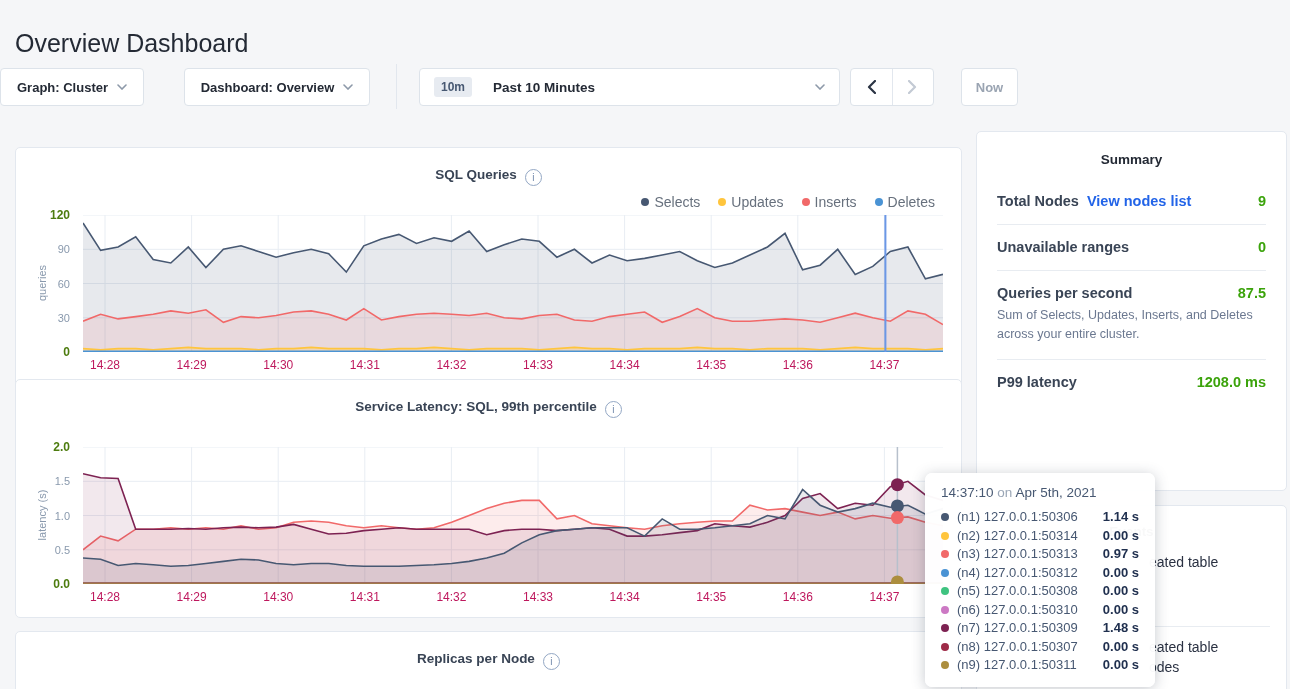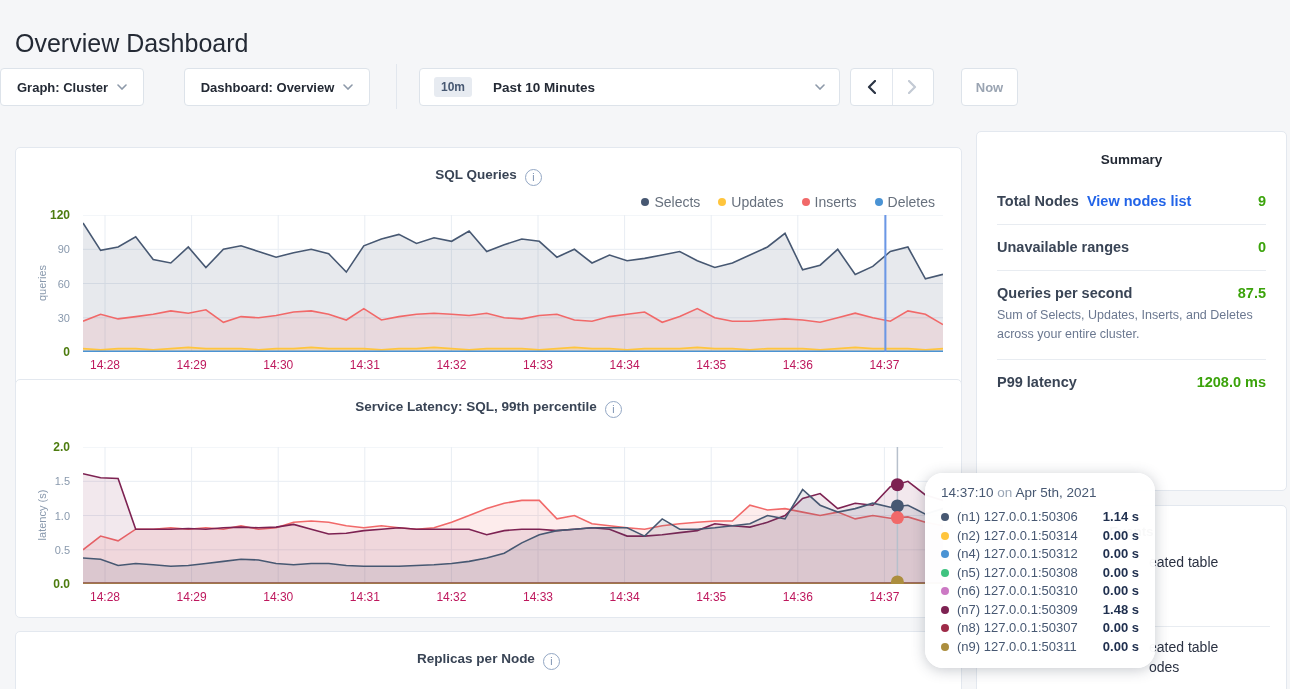--- a/index.html
+++ b/index.html
@@ -68,21 +68,21 @@
   .sum-desc{font-size:12.5px;color:#6b7890;line-height:1.5;margin-top:5px}
 
   
   .ev-title{font-size:13.5px;font-weight:700;text-align:center;padding-top:18px;margin:0;color:#242a35}
   .ev-divider{position:absolute;left:16px;right:16px;top:120px;border-top:1px solid #e8ecf1}
   .ev-frag{position:absolute;left:172px;font-size:14px;color:#2a3142;white-space:nowrap}
   .f1{top:48px}.f2{top:133px}.f3{top:153px}
 
   
   .tooltip{position:absolute;left:925px;top:473px;width:230px;box-sizing:border-box;
-    background:rgba(255,255,255,0.97);border-radius:18px;box-shadow:0 2px 14px rgba(50,60,80,0.28);
+    background:rgba(255,255,255,0.97);border-radius:7px;box-shadow:0 2px 14px rgba(50,60,80,0.28);
     padding:12px 16px 12px;z-index:30}
   .tt-title{font-size:13.5px;color:#475872;margin-bottom:8px}
   .tt-on{color:#9aa6b6}
   .tt-row{display:flex;align-items:center;gap:8px;font-size:13px;line-height:18.5px;color:#475872}
   .tt-row i{width:8px;height:8px;border-radius:50%;flex:none}
   .tt-val{margin-left:auto;font-weight:700;color:#20304f;white-space:nowrap}
 
   .chev svg, .nav-half svg{display:block}
 </style>
 </head>
@@ -309,20 +309,25 @@
         <i style="background:#475872"></i>
         <span>(n1) 127.0.0.1:50306</span>
         <span class="tt-val">1.14 s</span>
       </div>
       <div class="tt-row">
         <i style="background:#ffc53d"></i>
         <span>(n2) 127.0.0.1:50314</span>
         <span class="tt-val">0.00 s</span>
       </div>
       <div class="tt-row">
+        <i style="background:#f16969"></i>
+        <span>(n3) 127.0.0.1:50313</span>
+        <span class="tt-val">0.97 s</span>
+      </div>
+      <div class="tt-row">
         <i style="background:#4a93d4"></i>
         <span>(n4) 127.0.0.1:50312</span>
         <span class="tt-val">0.00 s</span>
       </div>
       <div class="tt-row">
         <i style="background:#3fc380"></i>
         <span>(n5) 127.0.0.1:50308</span>
         <span class="tt-val">0.00 s</span>
       </div>
       <div class="tt-row">

